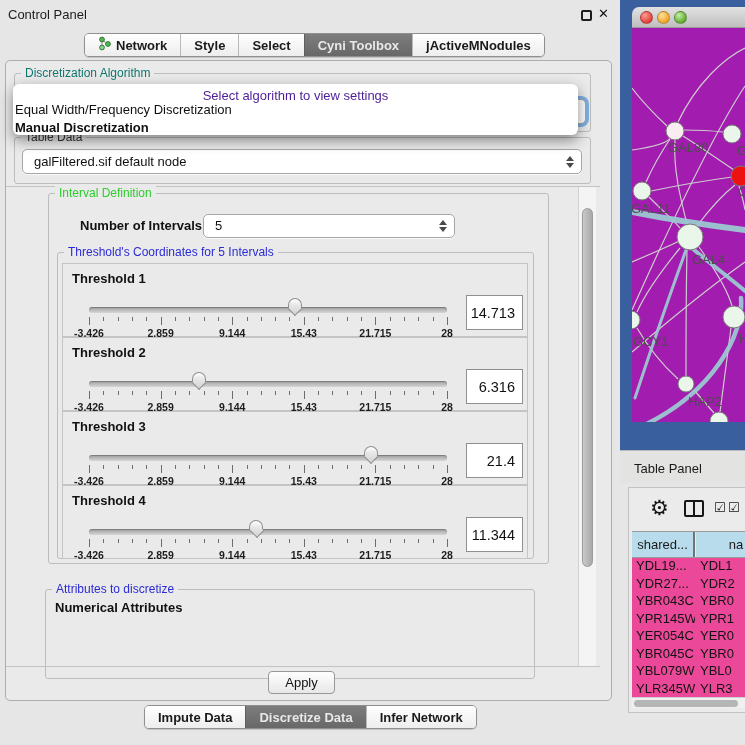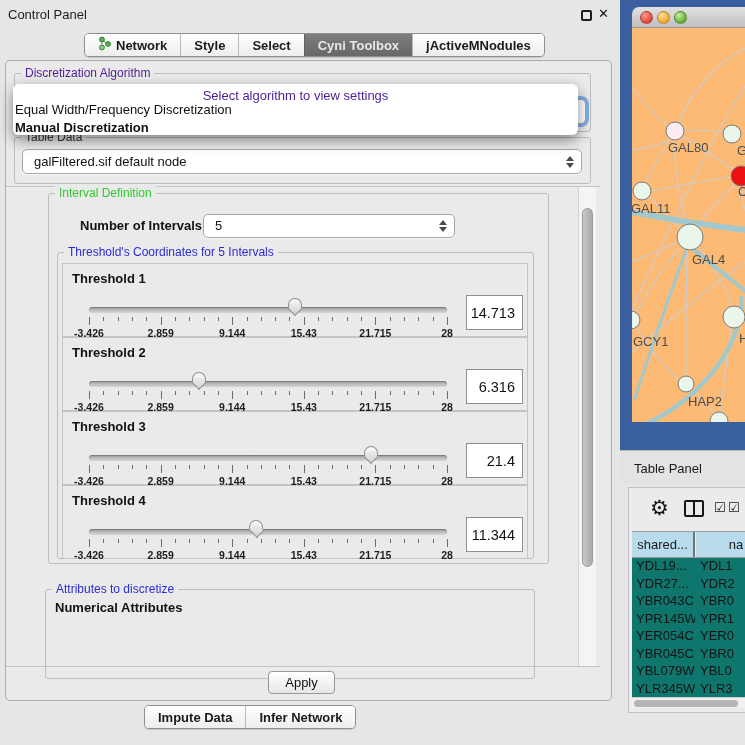--- a/index.html
+++ b/index.html
@@ -70,38 +70,38 @@
 
   #apply-btn{left:268px;top:671px;width:67px;height:23px;background:linear-gradient(#ffffff,#e7e7e7);border:1px solid #989898;border-radius:4px;font-size:13px;color:#111;text-align:center;line-height:21px;cursor:pointer}
 
   
   #blue-frame{left:620px;top:0;width:125px;height:450px;background:#3a5f9e}
   #mac-titlebar{left:632px;top:7px;width:113px;height:21px;background:linear-gradient(#e2e2e2,#bfbfbf);border-radius:7px 0 0 0;border-bottom:1px solid #9a9a9a}
   .light{position:absolute;top:4px;width:13px;height:13px;border-radius:50%;border:1px solid rgba(0,0,0,.25);cursor:pointer}
   #light-red{left:8px;background:radial-gradient(circle at 35% 30%,#ff9a93,#e0443a 70%)}
   #light-yellow{left:25px;background:radial-gradient(circle at 35% 30%,#ffe29a,#f0a629 70%)}
   #light-green{left:42px;background:radial-gradient(circle at 35% 30%,#c4efa4,#62ad33 70%)}
-  #net-canvas{left:632px;top:28px;width:113px;height:394px;background:#fdba74}
+  #net-canvas{left:632px;top:28px;width:113px;height:394px;background:#a21caf}
 
   #tp-bar{left:620px;top:450px;width:125px;height:33px;background:#e3e3e1;border-top:1px solid #b8b8b8}
   #tp-title{position:absolute;left:14px;top:10px;font-size:13px;color:#1a1a1a}
   #tp-panel{left:628px;top:487px;width:117px;height:226px;background:#ebebeb;border:1px solid #c2c2c2;border-right:none}
   #tp-toolbar{left:630px;top:496px;width:115px;height:30px}
   .tbicon{position:absolute;color:#161616;cursor:pointer}
   #icon-gear{left:20px;top:0px;font-size:21px}
   #icon-split{left:54px;top:4px;width:20px;height:17px;border:2px solid #161616;border-radius:2px}
   #icon-split::after{content:"";position:absolute;left:7px;top:0;width:2px;height:13px;background:#161616}
   .cbx{font-size:13px;top:4px}
   #cbx1{left:84px}#cbx2{left:98px}
 
   #tp-header{left:632px;top:531px;width:113px;height:27px;overflow:hidden;border-top:1px solid #9a9a9a;border-bottom:1px solid #9a9a9a}
   .tp-hcell{position:absolute;top:0;height:27px;background:#b9dcec;font-size:13px;color:#1a1a1a;text-align:center;line-height:26px}
   #tp-h1{left:0;width:63px;border-right:2px solid #737373}
   #tp-h2{left:64px;width:80px}
-  #tp-rows{left:632px;top:558px;width:113px;height:139px;background:#0f766e;overflow:hidden}
+  #tp-rows{left:632px;top:558px;width:113px;height:139px;background:#ec4899;overflow:hidden}
   .tp-row{display:flex;height:17.5px;font-size:13px;color:#141414}
   .tp-c1{flex:0 0 63px;padding-left:4px;overflow:hidden;white-space:nowrap}
   .tp-c2{flex:0 0 50px;padding-left:5px;overflow:hidden;white-space:nowrap}
   #tp-hscroll{left:632px;top:697px;width:113px;height:11px;background:#f0f0f0;border-top:1px solid #cfcfcf}
   #tp-hscroll i{position:absolute;left:2px;top:2px;width:104px;height:7px;background:#b5b5b5;border-radius:4px;cursor:grab}
 </style>
 </head>
 <body>
 
 <div id="app">
@@ -131,21 +131,21 @@
         <span>Cyni Toolbox</span>
       </div>
       <div class="seg">
         <span>jActiveMNodules</span>
       </div>
     </div>
 
   <div class="abs" id="main-panel"></div>
 
   <div class="groupbox" id="algo-group" style="left:14px;top:73px;width:577px;height:59px">
-    <span class="grouptitle" style="color:#4c1d95">Discretization Algorithm</span>
+    <span class="grouptitle" style="color:#0f766e">Discretization Algorithm</span>
   </div>
   <div class="combo abs" id="algo-combo">
       <span class="spin"></span>
     </div>
 
   <div class="abs" id="algo-popup">
     <div id="popup-hint">Select algorithm to view settings</div>
     <div id="popup-list">
         <div class="popup-item">Equal Width/Frequency Discretization</div>
         <div class="popup-item bold">Manual Discretization</div>
@@ -371,20 +371,23 @@
   <div class="groupbox" style="left:45px;top:589px;width:490px;height:90px">
     <span class="grouptitle" style="color:#2b2bd5">Attributes to discretize</span>
   </div>
   <div class="abs" style="left:55px;top:600px;font-size:13px;font-weight:bold;color:#111">Numerical Attributes</div>
 
   <div class="abs" id="apply-btn">Apply</div>
 
   <div class="abs seggroup" id="bottom-tabs">
       <div class="seg">
         <span>Impute Data</span>
+      </div>
+      <div class="seg sel">
+        <span>Discretize Data</span>
       </div>
       <div class="seg">
         <span>Infer Network</span>
       </div>
     </div>
 
   <div class="abs" id="blue-frame"></div>
   <div class="abs" id="mac-titlebar">
     <span class="light" id="light-red"></span>
     <span class="light" id="light-yellow"></span>

